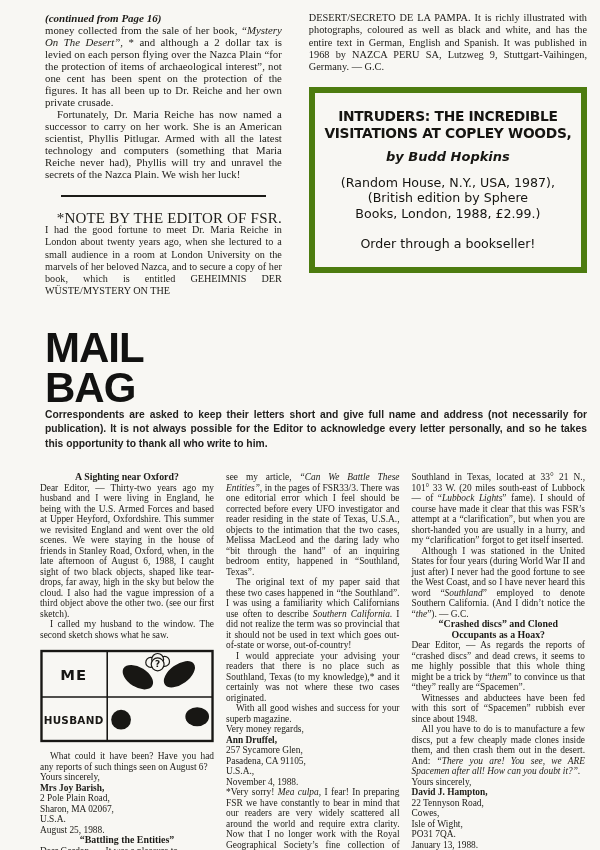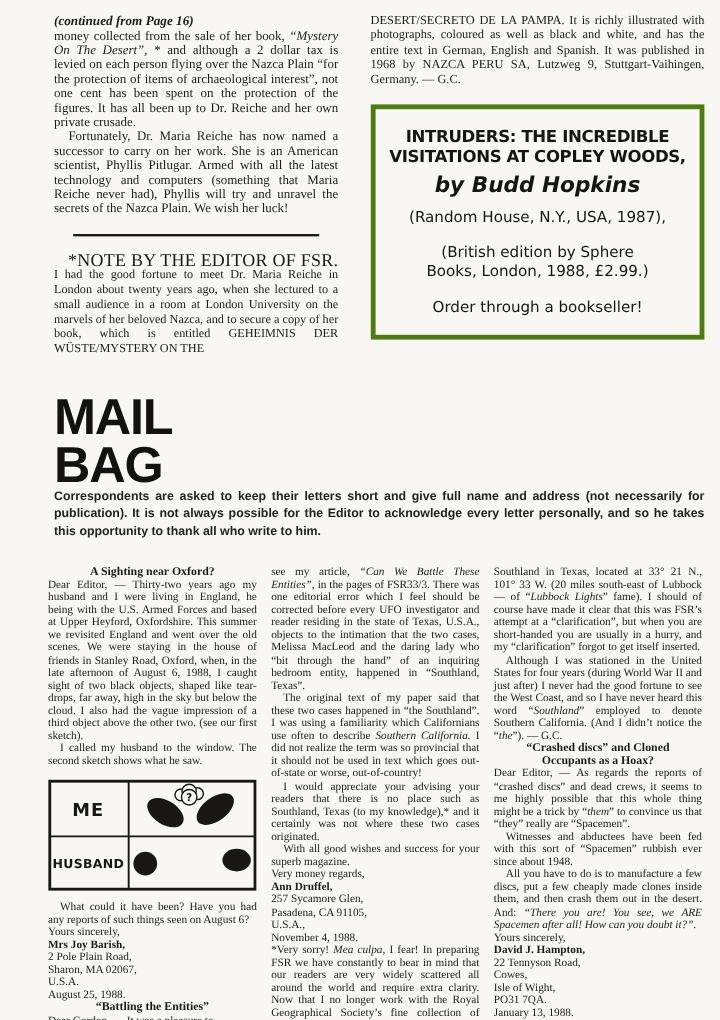--- a/index.html
+++ b/index.html
@@ -13,27 +13,27 @@
   .tl { width:258px; margin-right:27px; font-size:10.8px; line-height:12px; text-align:justify; }
   .tr { width:303px; font-size:10.3px; line-height:12.3px; text-align:justify; }
   .continued { font-weight:bold; font-style:italic; font-size:11px; margin:0 0 3px; text-align:left; }
   .tl p, .tr p { margin:0; }
   .p-ind { text-indent:12px; }
   .hr-rule { width:205px; border:0; border-top:2.5px solid #1c1b17; margin:15px auto 15px; }
   .note-h { font-size:15px; letter-spacing:.2px; text-align:right; margin:0; }
   .note-b { font-size:10.2px; line-height:12.3px; margin:1px 0 0; }
   
   .ad {
-    border:4px solid #4d7c0f; margin-top:14px; padding:15px 8px 16px;
+    border:6px solid #4d7c0f; margin-top:14px; padding:15px 8px 16px;
     text-align:center; font-family:"DejaVu Sans", sans-serif; color:#161511;
   }
   .ad-title { font-size:13.8px; font-weight:bold; line-height:1.22; letter-spacing:-.3px; }
-  .ad-author { font-size:18px; font-weight:bold; font-style:italic; margin-top:9px; }
+  .ad-author { font-size:13px; font-weight:bold; font-style:italic; margin-top:9px; }
   .ad-pub { font-size:12.6px; margin-top:14px; }
-  .ad-brit { font-size:12.6px; margin-top:14px; padding:0 26px; line-height:1.3; }
+  .ad-brit { font-size:12.6px; padding:0 26px; line-height:1.3; }
   .ad-order { font-size:12.6px; margin-top:16px; }
   
   .mb { display:flex; padding:30px 13px 0 45px; align-items:flex-start;flex-direction:column; }
   .mb-title {
     width:196px; font-family:"Liberation Sans", sans-serif; font-weight:bold;
     font-size:42px; line-height:.95; letter-spacing:-1px; color:#121211;
   }
   .mb-intro {
     flex:1; font-family:"Liberation Sans", sans-serif; font-weight:bold;
     font-size:10.3px; line-height:14.6px; text-align:justify; color:#232220;

